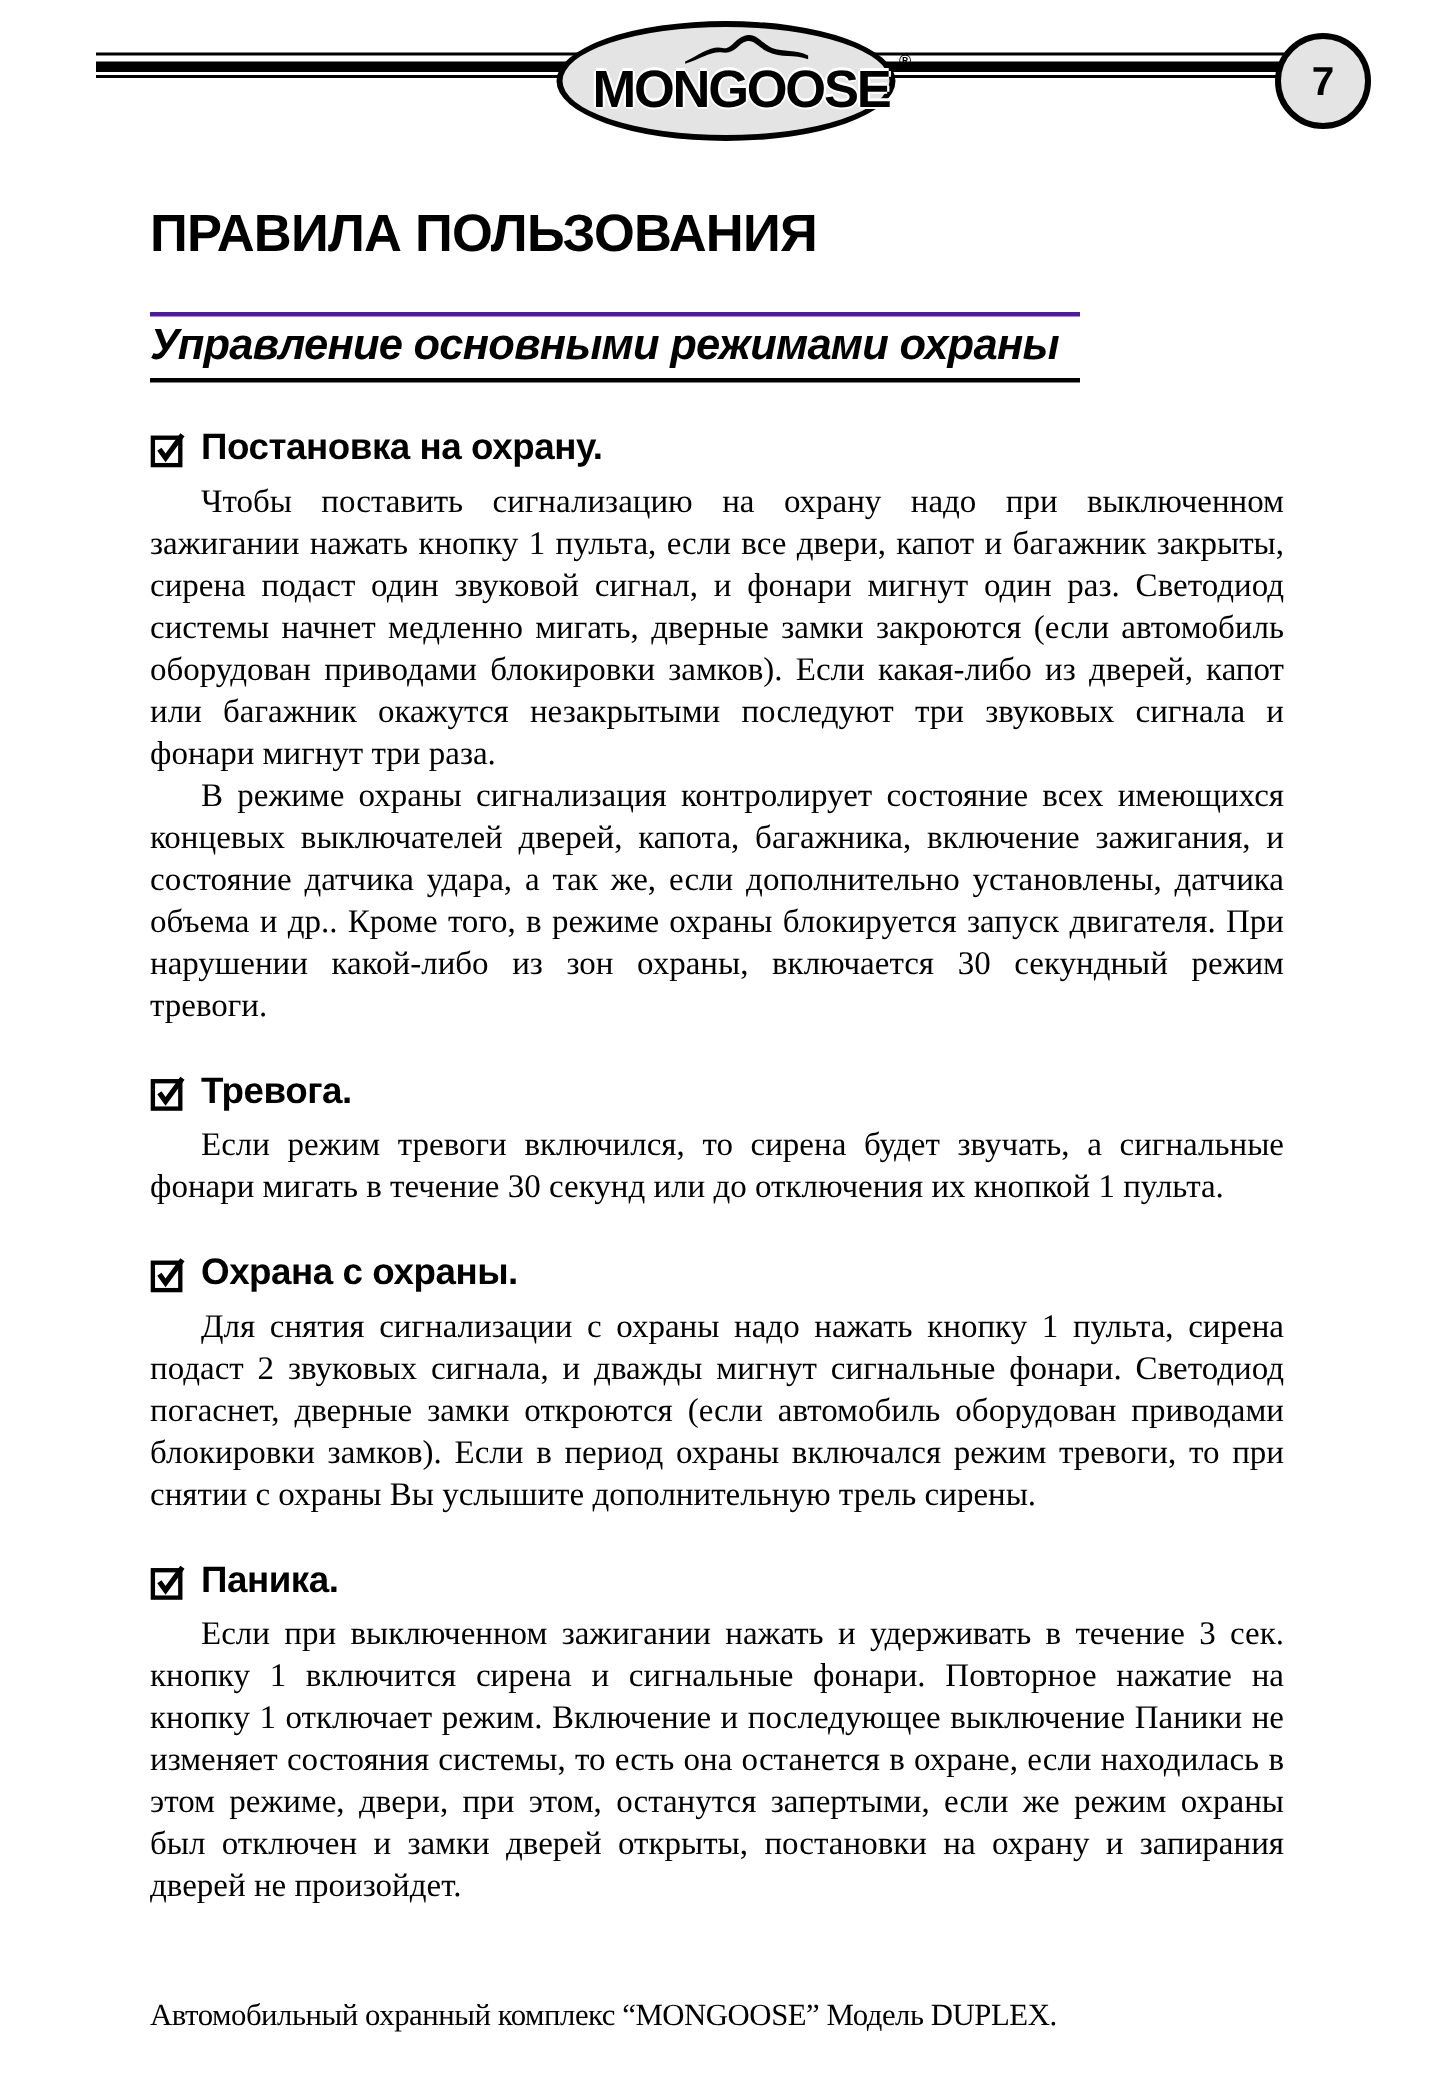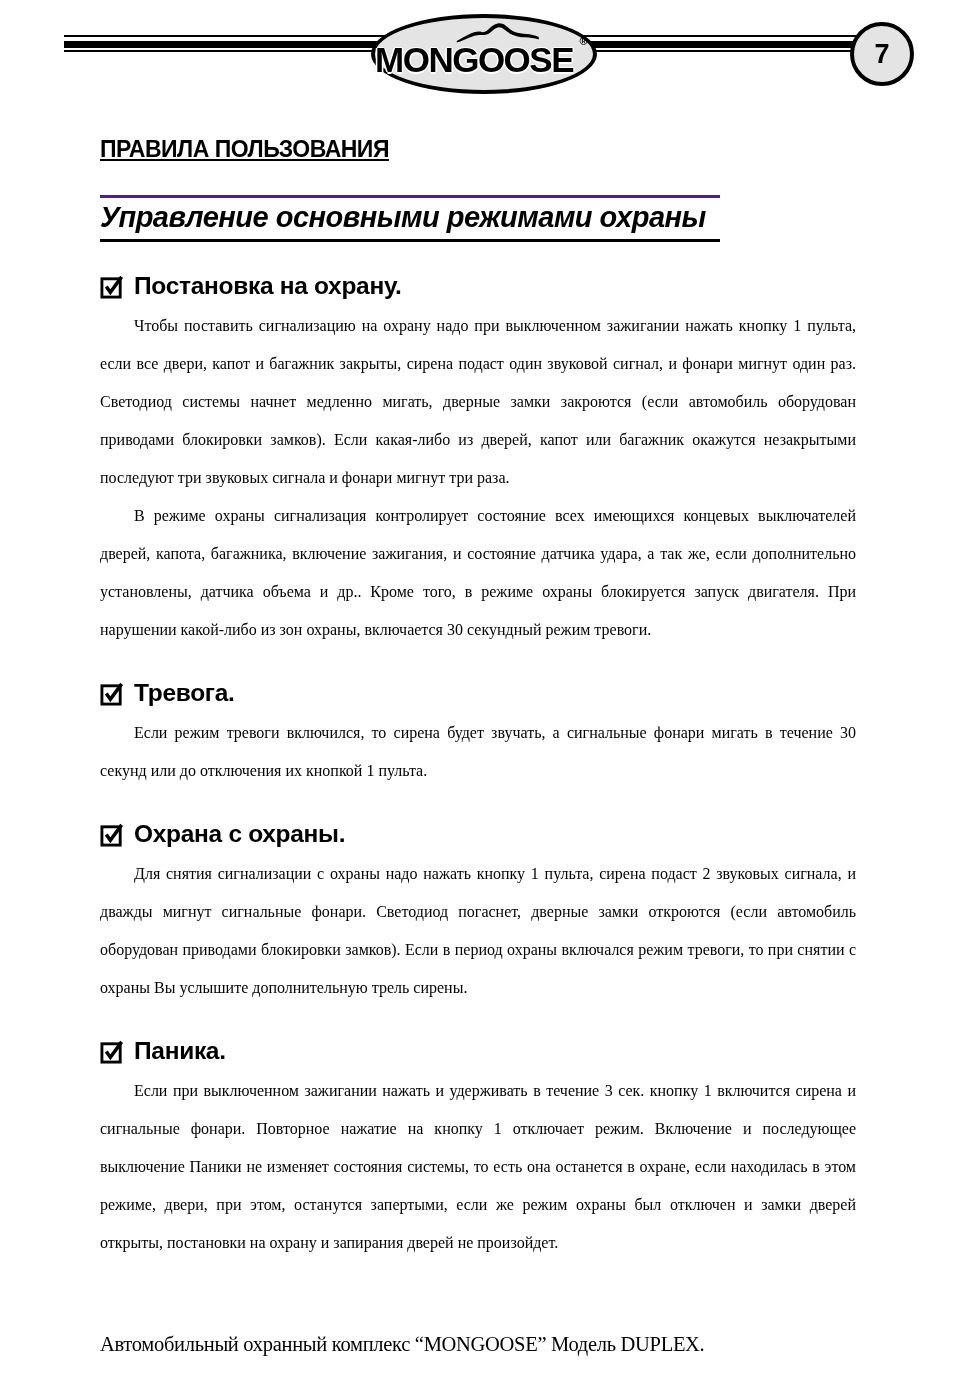--- a/index.html
+++ b/index.html
@@ -15,21 +15,21 @@
   
   .hdr{position:relative;height:100px;}
   .hdr-lines{position:absolute;left:64px;right:60px;top:35px;z-index:1;}
   .hdr-lines .ln-thin{height:2px;background:#000;}
   .hdr-lines .gap-a{height:4px;}
   .hdr-lines .ln-thick{height:7px;background:#000;}
   .hdr-lines .gap-b{height:2px;}
   .logo-ellipse{
     position:absolute;left:371px;top:14px;width:218px;height:72px;
     background:#e4e4e4;border:4px solid #000;border-radius:50%;
-    z-index:2;display:flex;align-items:center;justify-content:flex-start;
+    z-index:2;display:flex;align-items:center;justify-content:flex-end;
   }
   .logo-text{
     font-family:"Liberation Sans",sans-serif;font-weight:bold;
     font-size:35px;letter-spacing:-1.5px;line-height:1;
     margin-top:10px;
     text-shadow:-1.5px 0 0 #fff,1.5px 0 0 #fff,0 -1.5px 0 #fff,0 1.5px 0 #fff;
     position:relative;
   }
   .logo-reg{
     position:absolute;right:-13px;top:-6px;font-size:11px;font-weight:bold;
@@ -39,21 +39,21 @@
   .page-circle{
     position:absolute;left:850px;top:22px;width:56px;height:56px;
     background:#e4e4e4;border:4px solid #000;border-radius:50%;
     z-index:2;display:flex;align-items:center;justify-content:center;
     font-family:"Liberation Sans",sans-serif;font-weight:bold;font-size:27px;
   }
   
   .title{
     margin:36px 0 0 100px;
     font-family:"Liberation Sans",sans-serif;font-weight:bold;
-    font-size:23px;letter-spacing:-0.5px;text-decoration:underline;
+    font-size:35px;letter-spacing:-0.5px;
   }
   .subtitle-block{
     margin:32px 0 0 100px;width:620px;
     border-top:3px solid #4c1d95;border-bottom:3px solid #000;
     padding:3px 0 5px;
   }
   .subtitle{
     font-family:"Liberation Sans",sans-serif;font-weight:bold;font-style:italic;
     font-size:29px;letter-spacing:-0.5px;
   }
@@ -62,21 +62,21 @@
   .sections section{margin:0;}
   .sec-h{
     display:flex;align-items:center;gap:9px;
     margin:30px 0 7px;
     font-family:"Liberation Sans",sans-serif;font-weight:bold;
     font-size:24.5px;letter-spacing:-0.3px;
   }
   .cb{flex:0 0 auto;display:block;}
   .para{
     margin:0;text-indent:34px;text-align:justify;
-    font-size:16px;line-height:38px;
+    font-size:22px;line-height:28px;
   }
   
   .footer{
     position:absolute;left:100px;bottom:26px;
     font-family:Liberation Serif, serif;font-size:20.5px;letter-spacing:-0.3px;
   }
 </style>
 </head>
 <body>
 

